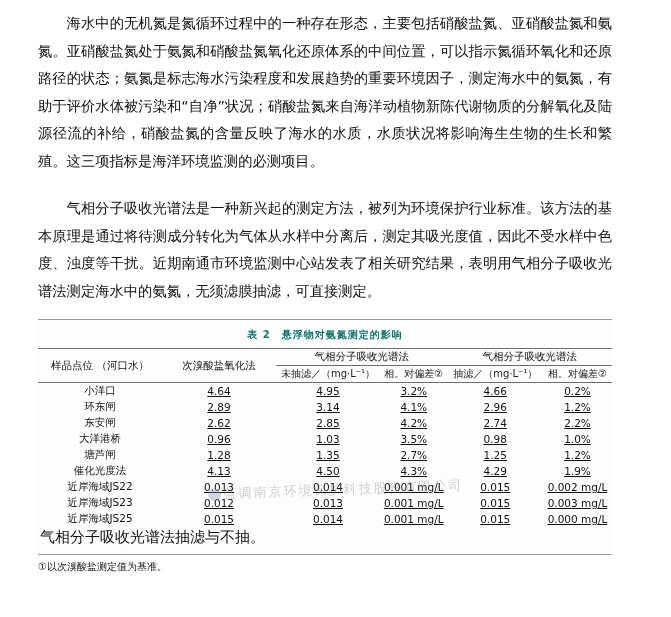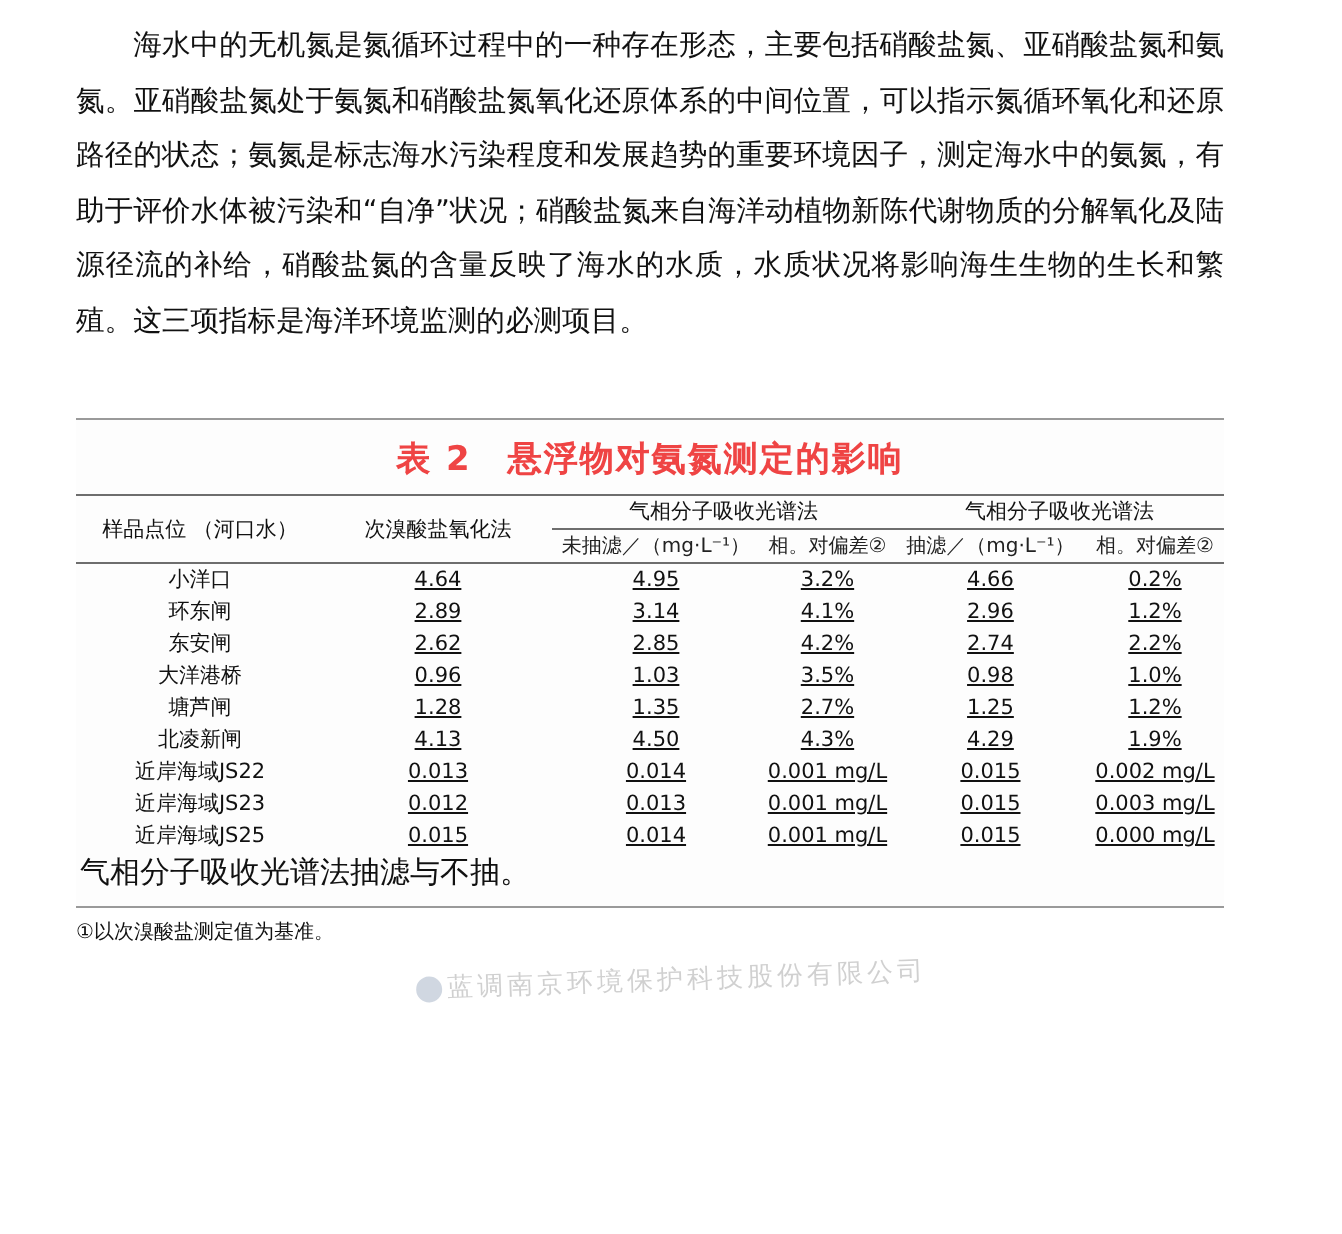--- a/index.html
+++ b/index.html
@@ -40,25 +40,25 @@
   .table-block {
     position: relative;
     margin-top: 14px;
     border-top: 1px solid #9a9a9a;
     border-bottom: 1px solid #9a9a9a;
     padding: 8px 0 6px 0;
     background: #fdfdfd;
   }
   .table-caption {
     text-align: center;
-    font-size: 17px;
+    font-size: 10px;
     font-weight: bold;
     letter-spacing: 1px;
     margin-bottom: 6px;
-    color: #ef4444;
+    color: #0f766e;
   }
   table.data {
     width: 100%;
     border-collapse: collapse;
     font-size: 10.5px;
     color: #111;
   }
   table.data th, table.data td {
     padding: 1px 2px;
     font-weight: normal;
@@ -125,20 +125,21 @@
   }
 </style>
 </head>
 <body>
 
 <div class="page">
 
   <p class="body-para indent">海水中的无机氮是氮循环过程中的一种存在形态，主要包括硝酸盐氮、亚硝酸盐氮和氨氮。亚硝酸盐氮处于氨氮和硝酸盐氮氧化还原体系的中间位置，可以指示氮循环氧化和还原路径的状态；氨氮是标志海水污染程度和发展趋势的重要环境因子，测定海水中的氨氮，有助于评价水体被污染和“自净”状况；硝酸盐氮来自海洋动植物新陈代谢物质的分解氧化及陆源径流的补给，硝酸盐氮的含量反映了海水的水质，水质状况将影响海生生物的生长和繁殖。这三项指标是海洋环境监测的必测项目。</p>
   <div class="gap-1"></div>
   <div class="gap-2"></div>
+  <p class="body-para indent">气相分子吸收光谱法是一种新兴起的测定方法，被列为环境保护行业标准。该方法的基本原理是通过将待测成分转化为气体从水样中分离后，测定其吸光度值，因此不受水样中色度、浊度等干扰。近期南通市环境监测中心站发表了相关研究结果，表明用气相分子吸收光谱法测定海水中的氨氮，无须滤膜抽滤，可直接测定。</p>
 
   <div class="table-block">
     <div class="table-caption">表 2　悬浮物对氨氮测定的影响</div>
 
     <table class="data">
       <thead>
         <tr class="hdr-row">
           <th rowspan="2" style="width:120px;">样品点位
 （河口水）</th>
           <th rowspan="2" style="width:110px;">次溴酸盐氧化法</th>
@@ -188,21 +189,21 @@
         </tr>
         <tr>
           <td class="site">塘芦闸</td>
           <td class="num">1.28</td>
           <td class="num">1.35</td>
           <td class="num">2.7%</td>
           <td class="num">1.25</td>
           <td class="num">1.2%</td>
         </tr>
         <tr>
-          <td class="site">北凌新闸</td>
+          <td class="site">催化光度法</td>
           <td class="num">4.13</td>
           <td class="num">4.50</td>
           <td class="num">4.3%</td>
           <td class="num">4.29</td>
           <td class="num">1.9%</td>
         </tr>
         <tr>
           <td class="site">近岸海域JS22</td>
           <td class="num">0.013</td>
           <td class="num">0.014</td>

